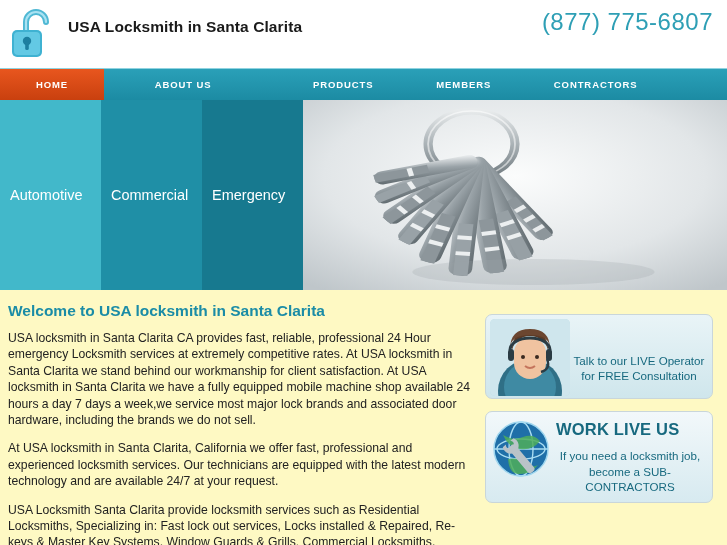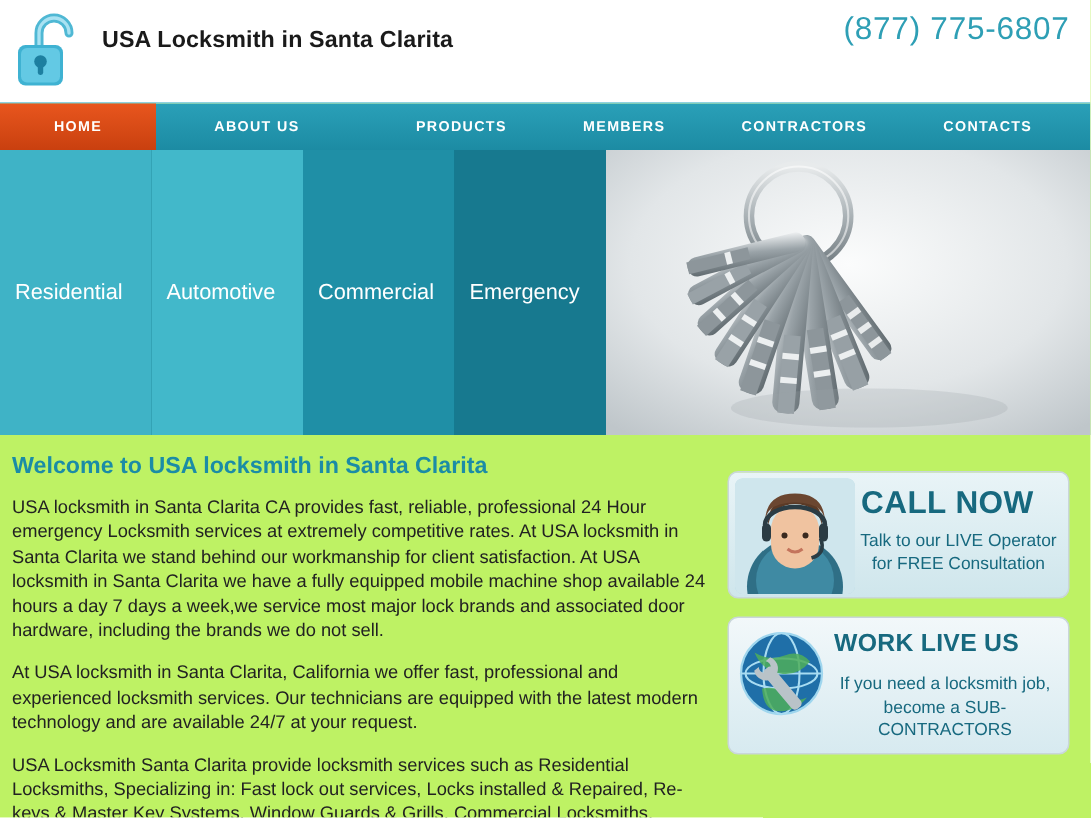--- a/index.html
+++ b/index.html
@@ -7,21 +7,21 @@
     margin: 0; padding: 0;
     width: 727px; height: 545px;
     background: #ffffff;
     font-family: "Liberation Sans", sans-serif;
     overflow: hidden;
   }
   .page {
     position: relative;
     width: 727px;
     height: 545px;
-    background: #bef264;
+    background: #fef9c3;
     overflow: hidden;
   }
 
   
   .header {
     position: relative;
     height: 68px;
     background: #ffffff;
     display: flex;
     align-items: center;
@@ -40,21 +40,21 @@
     font-size: 15.5px;
     font-weight: bold;
     color: #1a1a1a;
     letter-spacing: 0.1px;
     white-space: nowrap;
   }
   .phone {
     position: absolute;
     right: 14px;
     top: 8px;
-    font-size: 21px;
+    font-size: 24px;
     color: #2e9fb5;
     font-weight: normal;
     letter-spacing: 0.5px;
     white-space: nowrap;
   }
 
   
   .nav {
     height: 32px;
     background: linear-gradient(#2aa0b8, #1c8ba3);
@@ -234,28 +234,24 @@
     <div class="nav-spacer"></div>
     <div class="nav-item">ABOUT US</div>
     <div class="nav-spacer"></div>
     <div class="nav-spacer"></div>
     <div class="nav-item">PRODUCTS</div>
     <div class="nav-spacer"></div>
     <div class="nav-item">MEMBERS</div>
     <div class="nav-spacer"></div>
     <div class="nav-item">CONTRACTORS</div>
     <div class="nav-spacer"></div>
-    <div class="nav-item">CONTACTS</div>
     <div class="nav-spacer"></div>
   </div>
 
   <div class="hero">
-    <div class="hero-col c1">
-      <span>Residential</span>
-    </div>
     <div class="hero-col c2">
       <span>Automotive</span>
     </div>
     <div class="hero-col c3">
       <span>Commercial</span>
     </div>
     <div class="hero-col c4">
       <span>Emergency</span>
     </div>
     <div class="hero-img">
@@ -365,21 +361,20 @@
               <path d="M20 30 q0 -20 20 -20 q20 0 20 20 q0 -14 -20 -14 q-20 0 -20 14z" fill="#6b4630"></path>
               <rect x="18" y="30" width="6" height="12" rx="3" fill="#2b3c44"></rect>
               <rect x="56" y="30" width="6" height="12" rx="3" fill="#2b3c44"></rect>
               <path d="M20 31 a20 12 0 0 1 40 0" fill="none" stroke="#2b3c44" stroke-width="3"></path>
               <path d="M57 40 q4 10 -6 13" fill="none" stroke="#2b3c44" stroke-width="2.4"></path>
               <circle cx="33" cy="38" r="2" fill="#3a2a20"></circle>
               <circle cx="47" cy="38" r="2" fill="#3a2a20"></circle>
               <path d="M35 47 q5 4 10 0" fill="none" stroke="#c4745c" stroke-width="2"></path>
             </svg>
           </div>
-          <div class="promo-title">CALL NOW</div>
           <div class="promo-sub">Talk to our LIVE Operator for FREE Consultation</div>
         </div>
       </div>
 
       <div class="promo work">
         <div class="promo-inner">
           <div class="globe-icon">
             <svg viewBox="0 0 62 62" width="62" height="62" aria-hidden="true">
               <circle cx="31" cy="31" r="27" fill="#1f6fa8"></circle>
               <circle cx="31" cy="31" r="27" fill="none" stroke="#9fd6ee" stroke-width="1.5"></circle>

